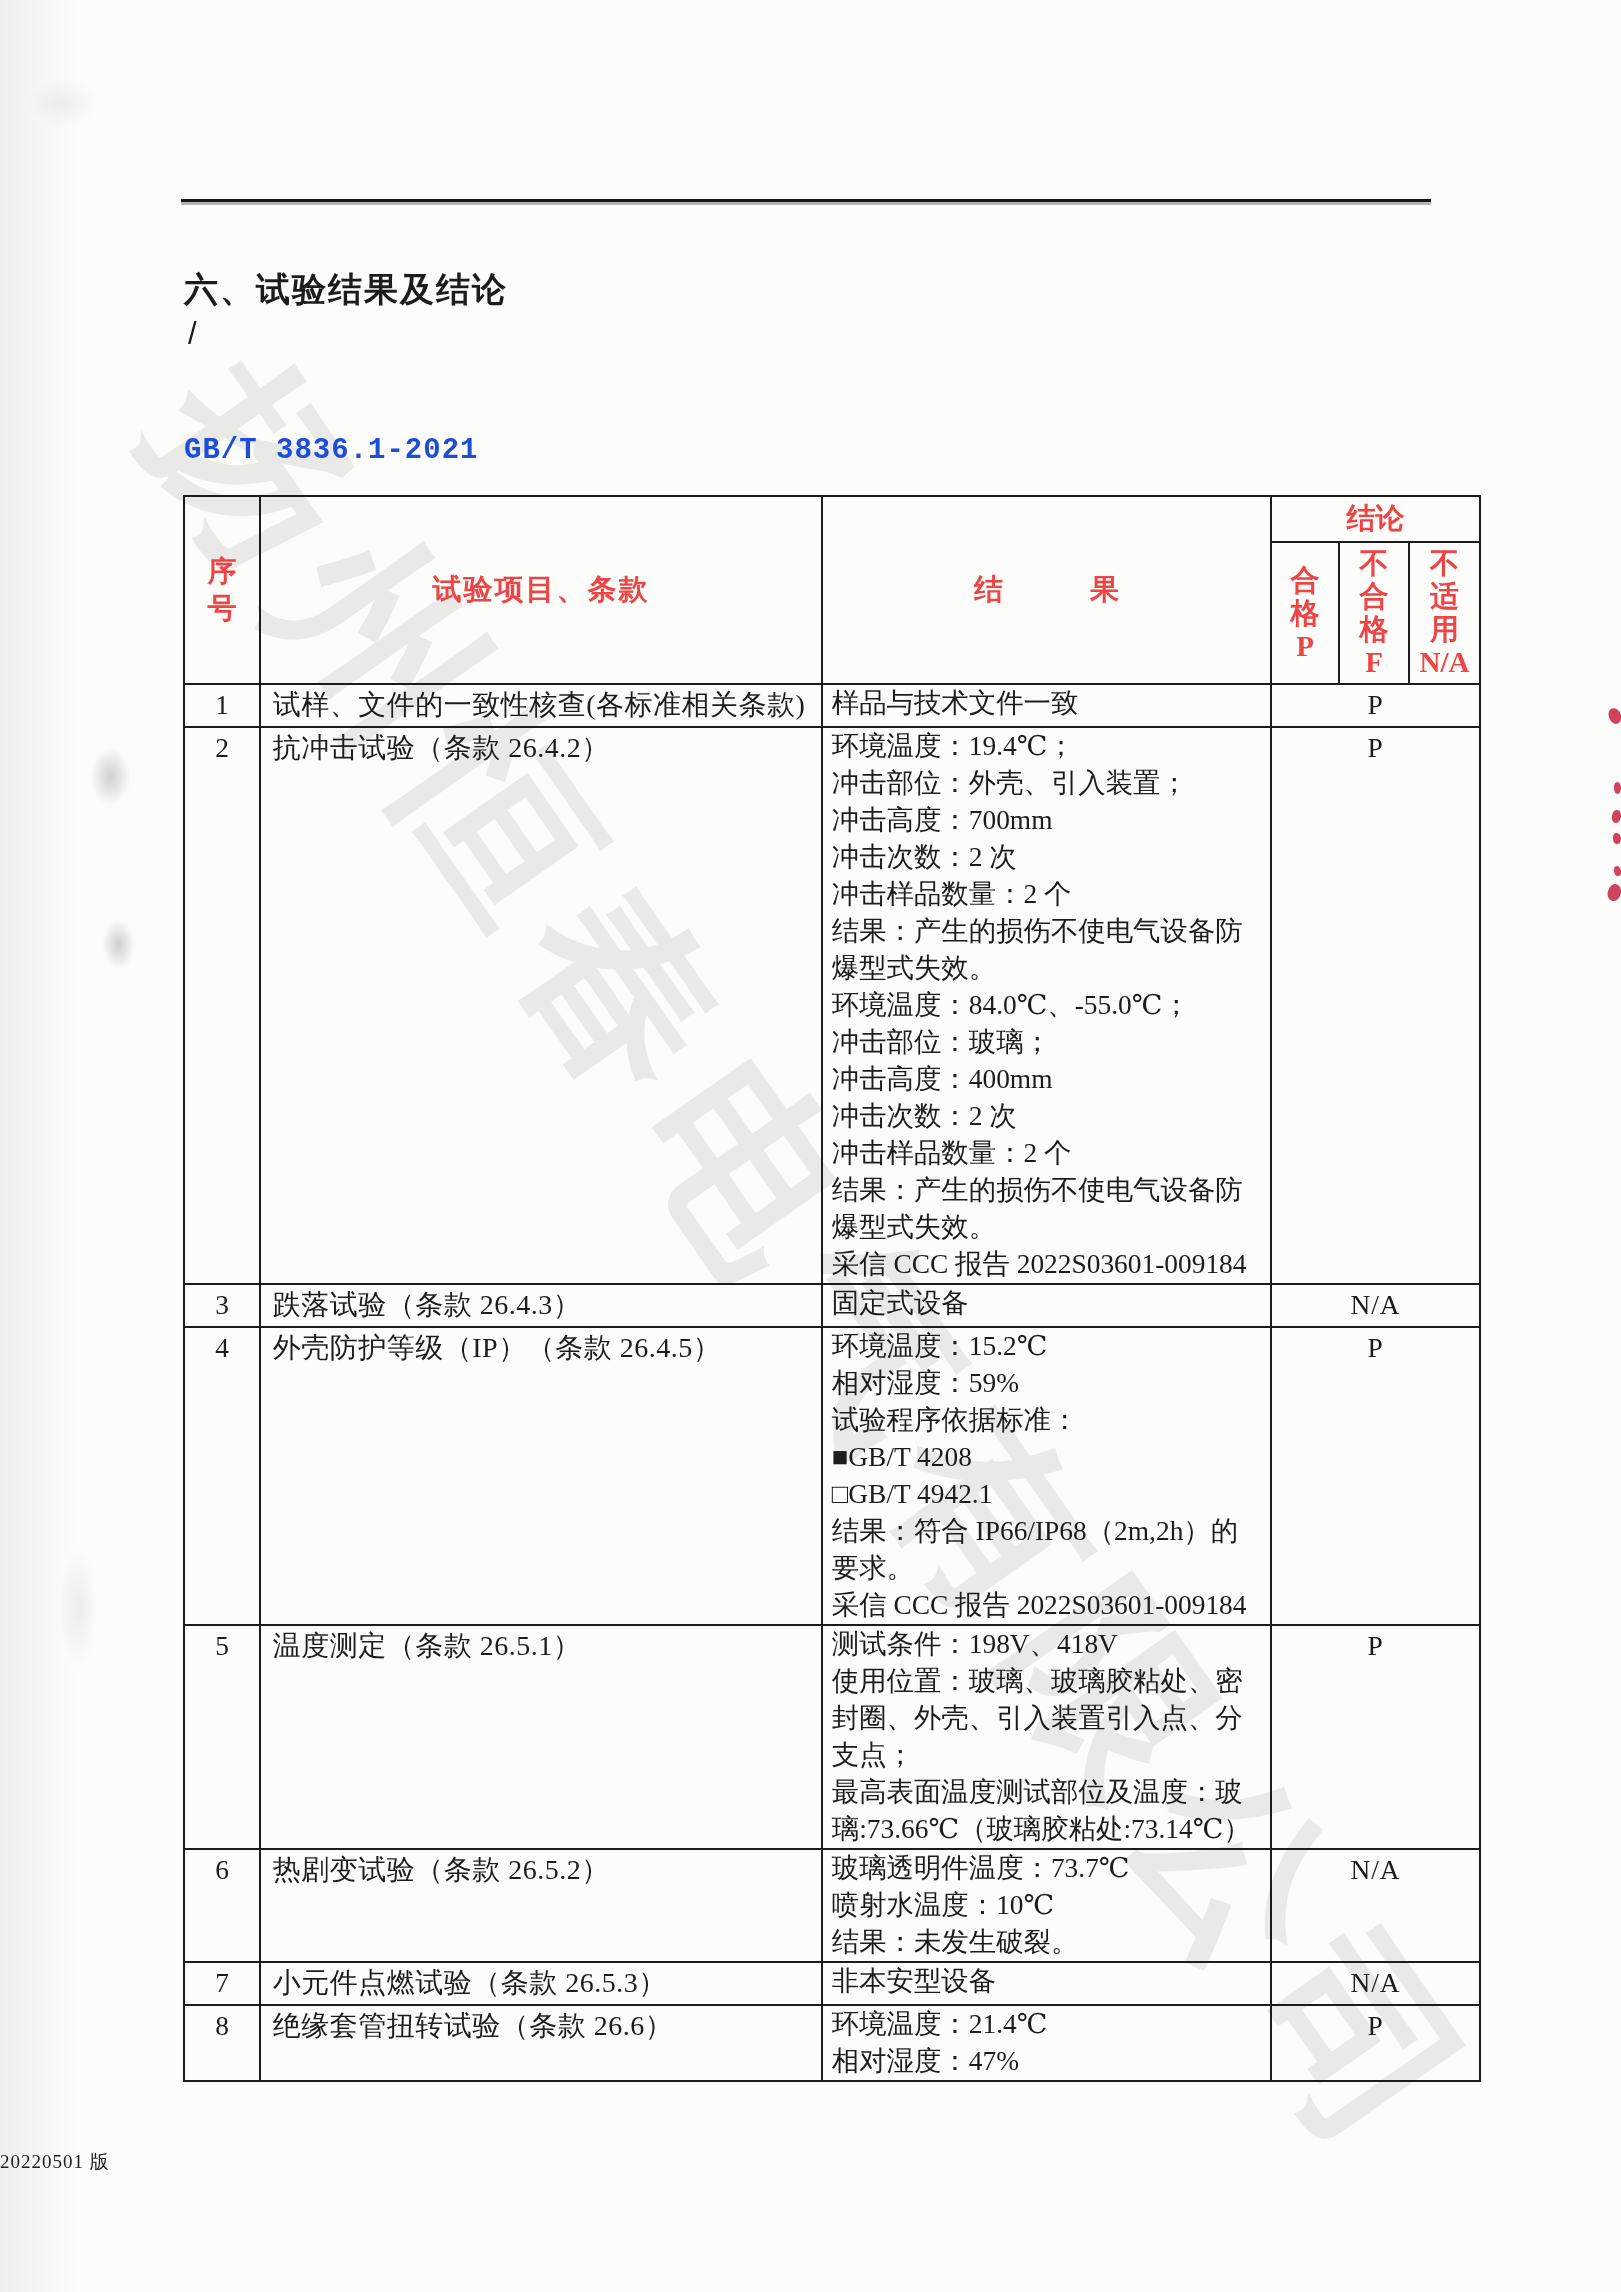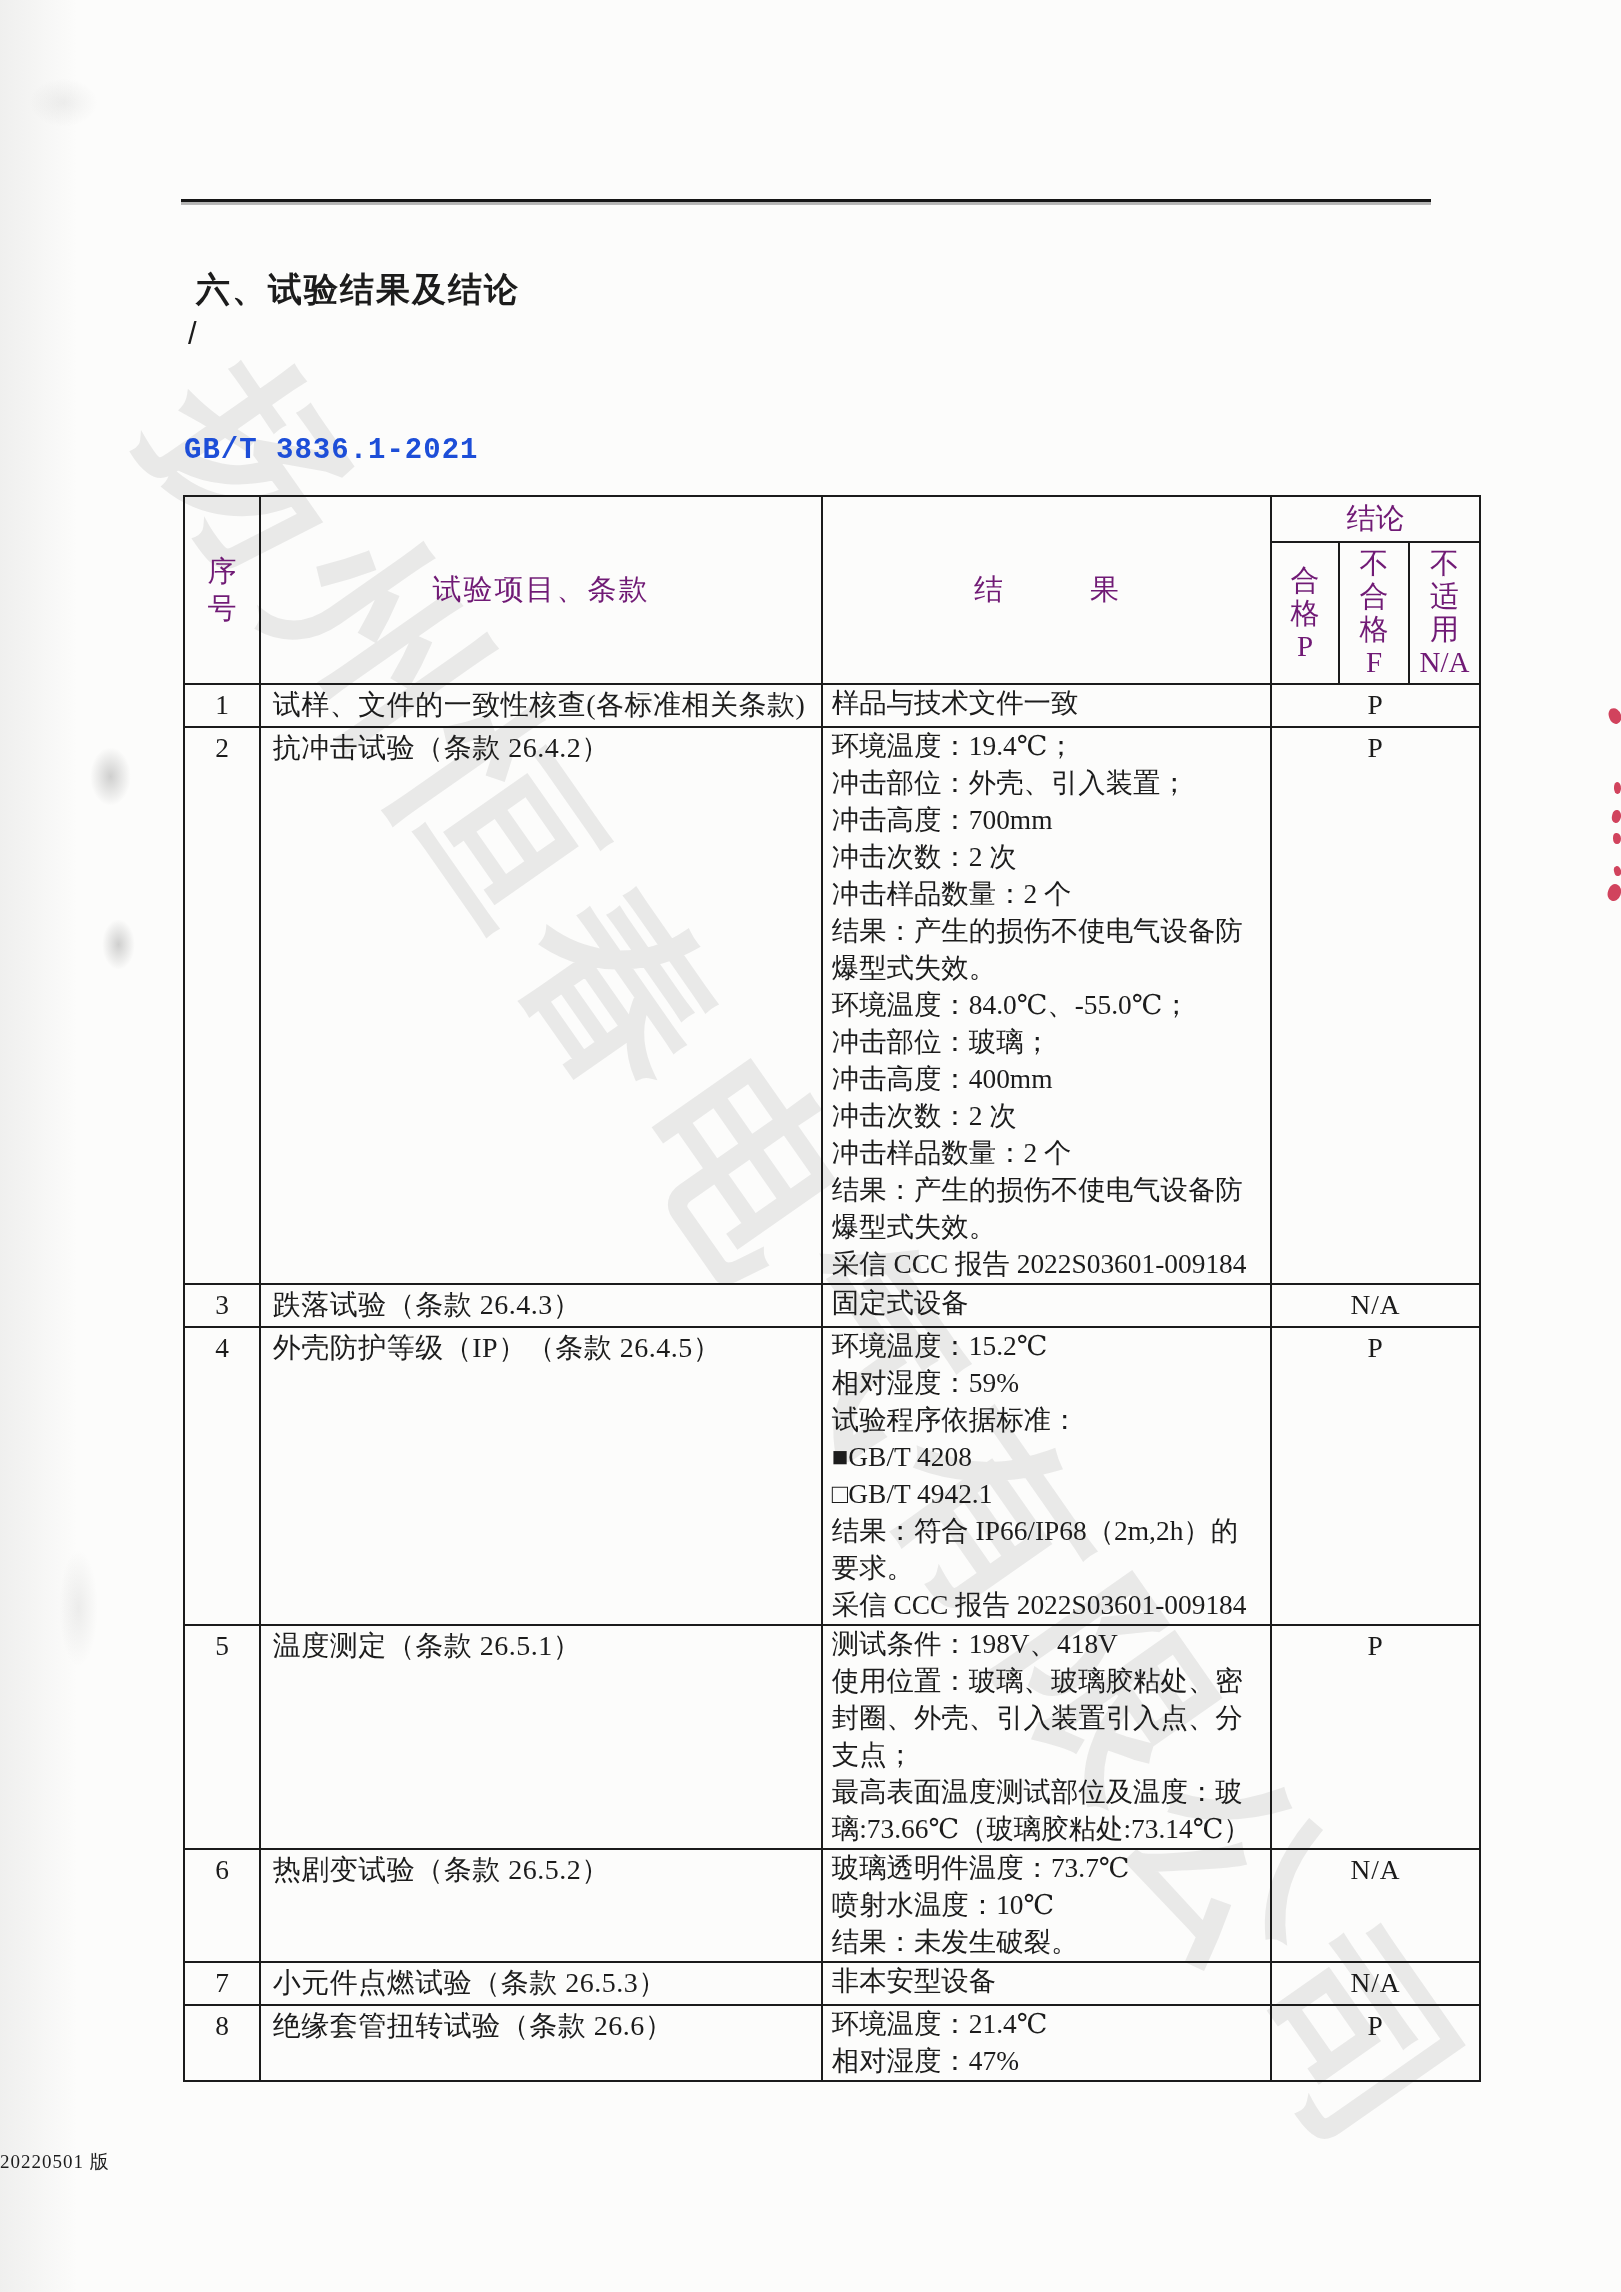--- a/index.html
+++ b/index.html
@@ -39,21 +39,20 @@
   }
   .header-rule{
     position:absolute;top:199px;left:181px;width:1250px;height:0;
     border-top:3.9px solid #161616;
     box-shadow:0 2.9px 0 rgba(120,120,120,0.55);
   }
   .section-title{
     position:absolute;top:267px;left:184px;
     font-size:34px;font-weight:700;letter-spacing:2px;
     font-family:Liberation Mono, monospace;
-    margin-left:12px;
   }
   .section-slash{
     position:absolute;top:316px;left:188px;
     font-size:31px;font-family:"Liberation Sans","DejaVu Sans",sans-serif;
   }
   .standard{
     position:absolute;top:434px;left:184px;
     font-size:29px;font-weight:700;letter-spacing:1px;
     font-family:"Liberation Mono","DejaVu Sans Mono",monospace;
     color:#1d4ed8;
@@ -63,22 +62,22 @@
     position:absolute;top:495px;left:183px;
     width:1295px;border-collapse:collapse;table-layout:fixed;
     border:2.9px solid #141414;
   }
   table.results th, table.results td{
     border:2px solid #1b1b1b;
     white-space:pre-line;
     overflow:hidden;
   }
   table.results thead th{
-    font-weight:400;text-align:center;vertical-align:middle;
-    font-size:29px;color:#701a75;
+    font-weight:700;text-align:center;vertical-align:middle;
+    font-size:29px;color:#ef4444;
   }
   tr.h1{height:46px;}
   tr.h2{height:142px;}
   tr.h2 th{font-size:28px;line-height:33px;font-weight:700;padding:2px 0;}
   th.th-item{font-family:"Liberation Sans","DejaVu Sans",sans-serif;letter-spacing:2px;}
   th.th-no{line-height:37px;}
   td.no{ text-align:center;vertical-align:top;font-size:27.4px;line-height:39px;}
   td.item{vertical-align:top;text-align:left;padding:0 5.9px 0 11.8px;font-size:28px;line-height:39px;letter-spacing:0.5px;}
   td.result{vertical-align:top;text-align:left;padding:0 5.9px 0 8.8px;font-size:27.4px;line-height:37px;}
   td.conclusion{vertical-align:top;text-align:center;font-size:27.4px;line-height:39px;letter-spacing:1px;}

